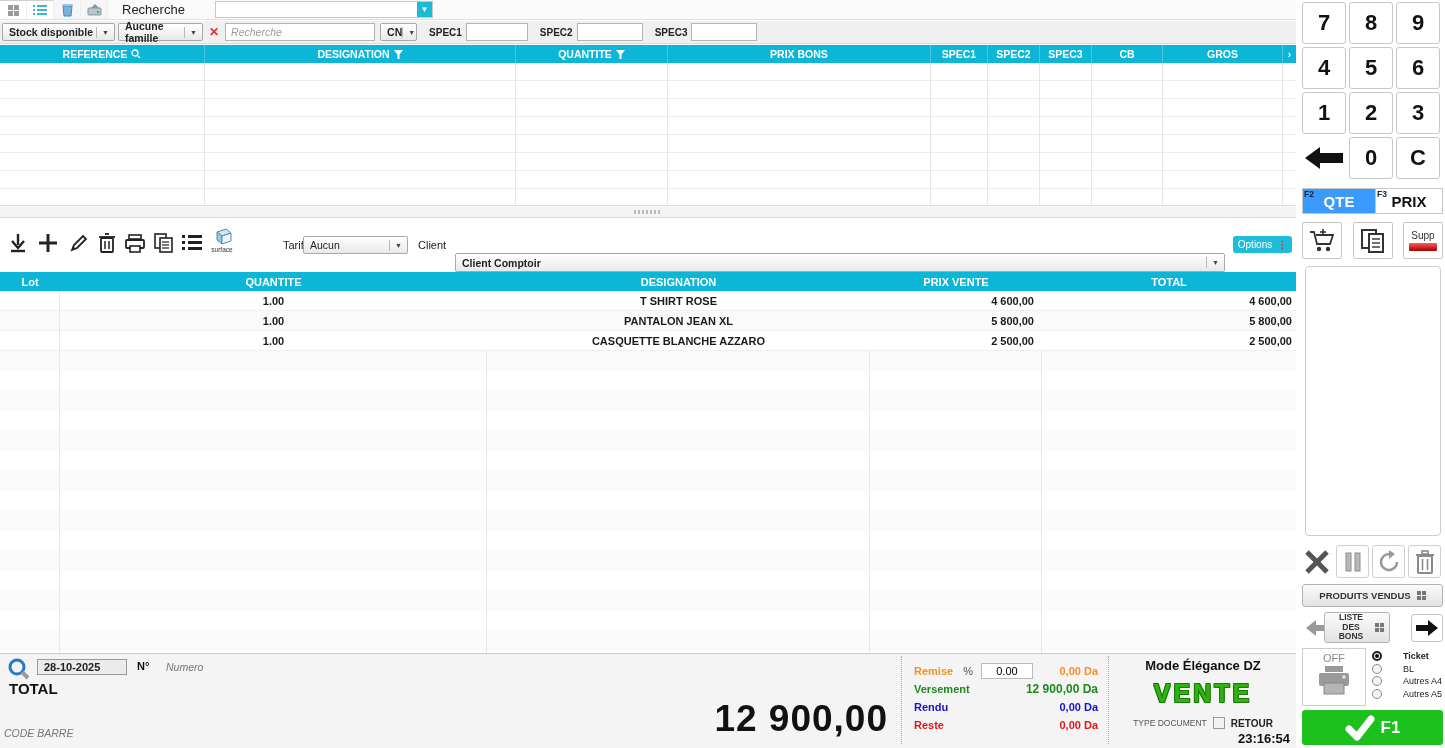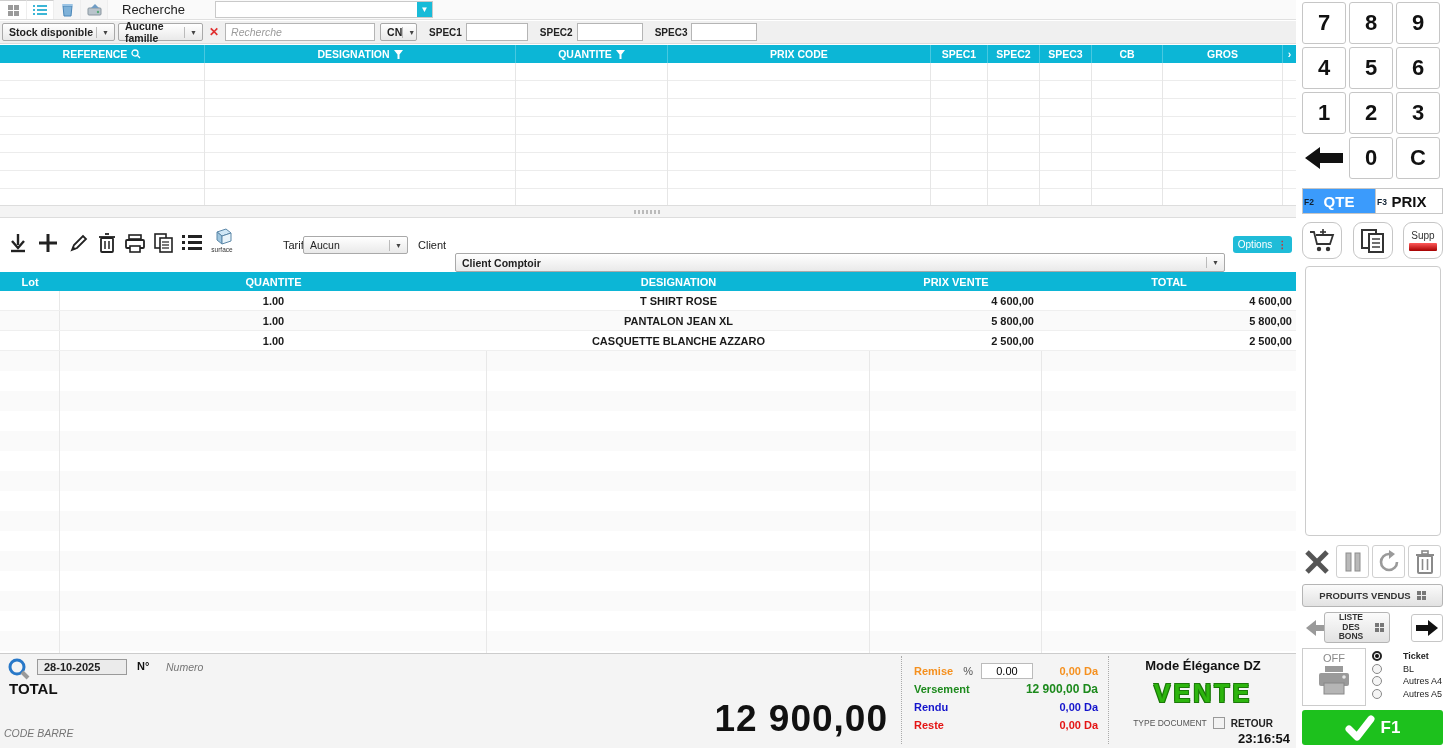--- a/index.html
+++ b/index.html
@@ -120,23 +120,23 @@
   .key { background:#fff; border:1px solid #c6c6c6; border-radius:3px; font-size:22px;
     font-weight:bold; color:#111; display:flex; align-items:center; justify-content:center; cursor:pointer; }
   .key.noborder { border:none; background:transparent; }
   .fn-row { position:absolute; left:2px; top:188px; width:141px; height:26px; display:flex;
     border:1px solid #c6c6c6; background:#fff; }
   .btn-qte { width:72px; background:#3b9bfc; color:#fff; position:relative; display:flex;
     align-items:center; justify-content:center; font-size:15px; font-weight:bold; cursor:pointer; }
   .btn-prix { width:67px; background:#fff; color:#111; position:relative; display:flex;
     align-items:center; justify-content:center; font-size:15px; font-weight:bold; cursor:pointer;
     border-left:1px solid #c6c6c6; }
-  .fkey { position:absolute; left:1px; top:0px; font-size:8.5px; font-weight:bold; color:#123;margin-top:8px; }
+  .fkey { position:absolute; left:1px; top:0px; font-size:8.5px; font-weight:bold; color:#123; }
   .act-row { position:absolute; left:2px; top:222px; width:141px; display:flex; justify-content:space-between; }
-  .sq-btn { width:40px; height:37px; background:#fff; border:1px solid #c6c6c6; border-radius:9px;
+  .sq-btn { width:40px; height:37px; background:#fff; border:1px solid #c6c6c6; border-radius:2px;
     display:flex; flex-direction:column; align-items:center; justify-content:center; cursor:pointer; }
   .supp-txt { font-size:10px; color:#333; }
   .supp-bar { width:28px; height:8px; margin-top:2px; border-radius:1px;
     background:linear-gradient(#ff5a5a,#a50000); }
   .hold-panel { position:absolute; left:5px; top:266px; width:136px; height:270px;
     background:#fff; border:1px solid #ccc; border-radius:4px; }
   .icon-row { position:absolute; left:0px; top:545px; width:145px; display:flex; gap:3px; }
   .icon-btn { width:33px; height:33px; background:#fff; border:1px solid #d0d0d0; border-radius:3px;
     display:flex; align-items:center; justify-content:center; cursor:pointer; }
   .icon-btn.flat { border:none; }
@@ -264,21 +264,21 @@
     </div>
     <div class="w-qte">
       <span>QUANTITE</span>
       <span>
             <svg width="9" height="9">
               <path d="M0 0 H9 L5.5 4.5 V9 H3.5 V4.5 Z" fill="#fff"></path>
             </svg>
           </span>
     </div>
     <div class="w-pa">
-          <span>PRIX CODE</span>
+          <span>PRIX BONS</span>
         </div>
     <div class="w-s1">
           <span>SPEC1</span>
         </div>
     <div class="w-s2">
           <span>SPEC2</span>
         </div>
     <div class="w-s3">
           <span>SPEC3</span>
         </div>

